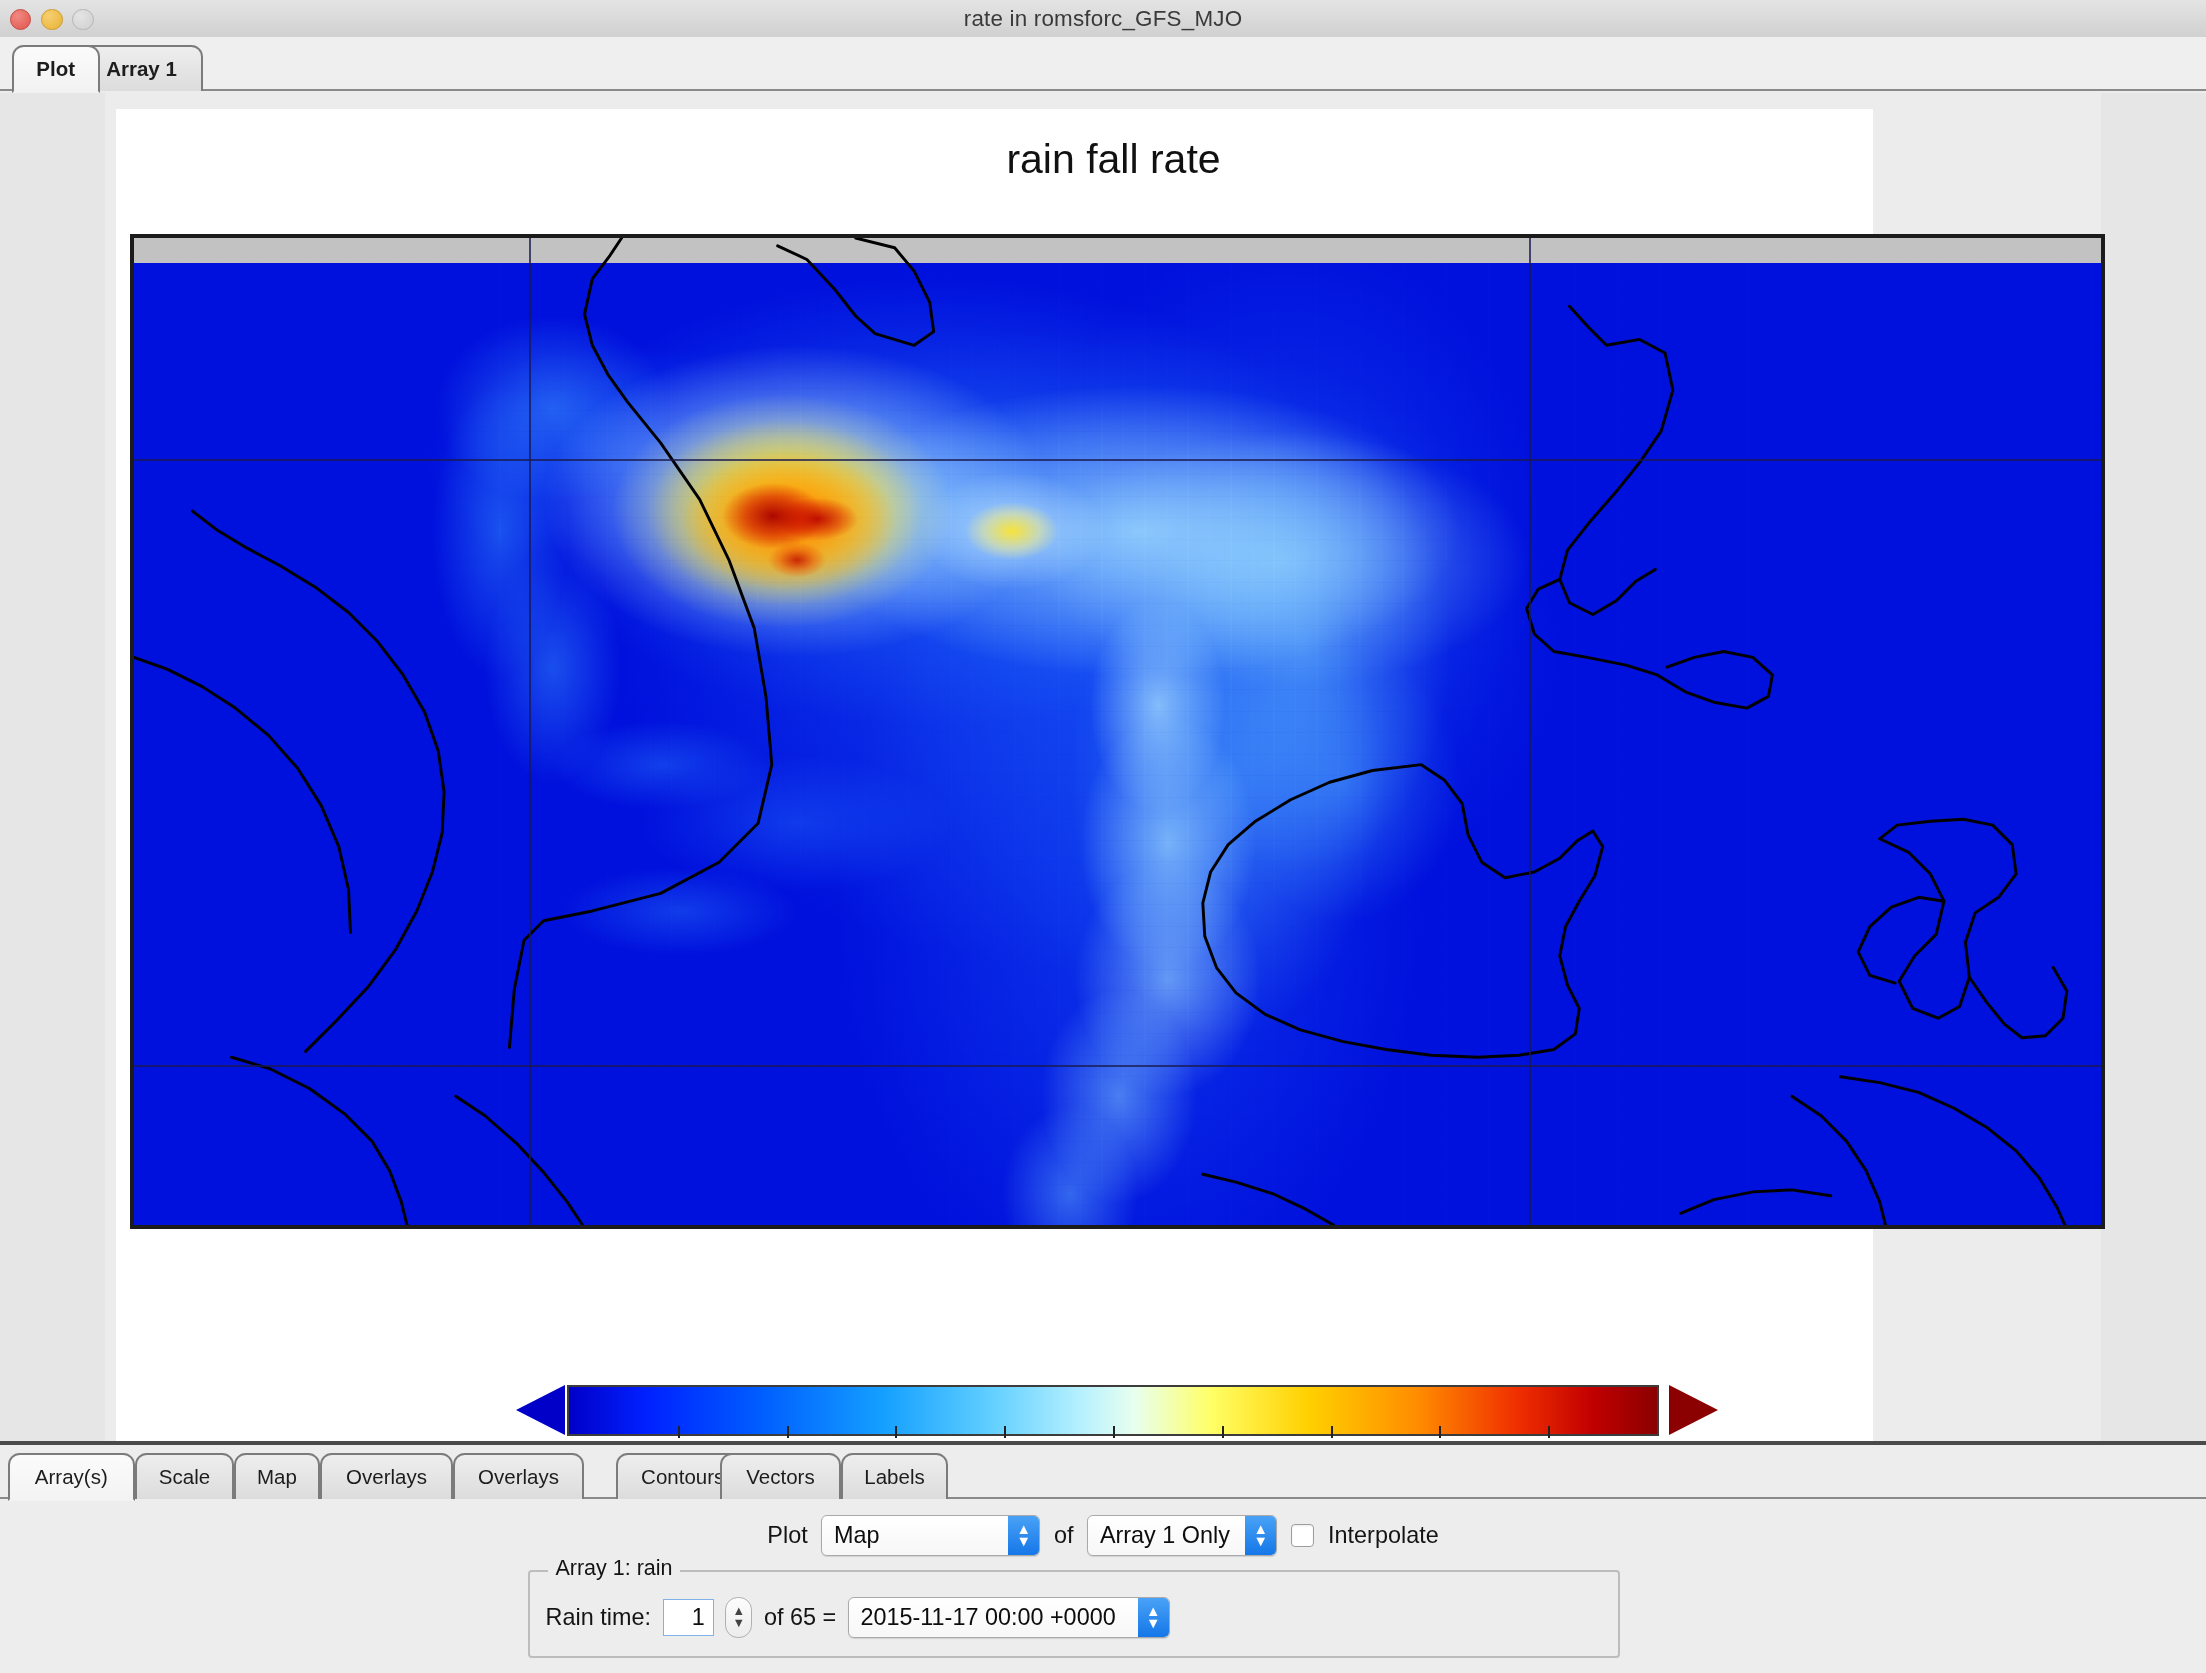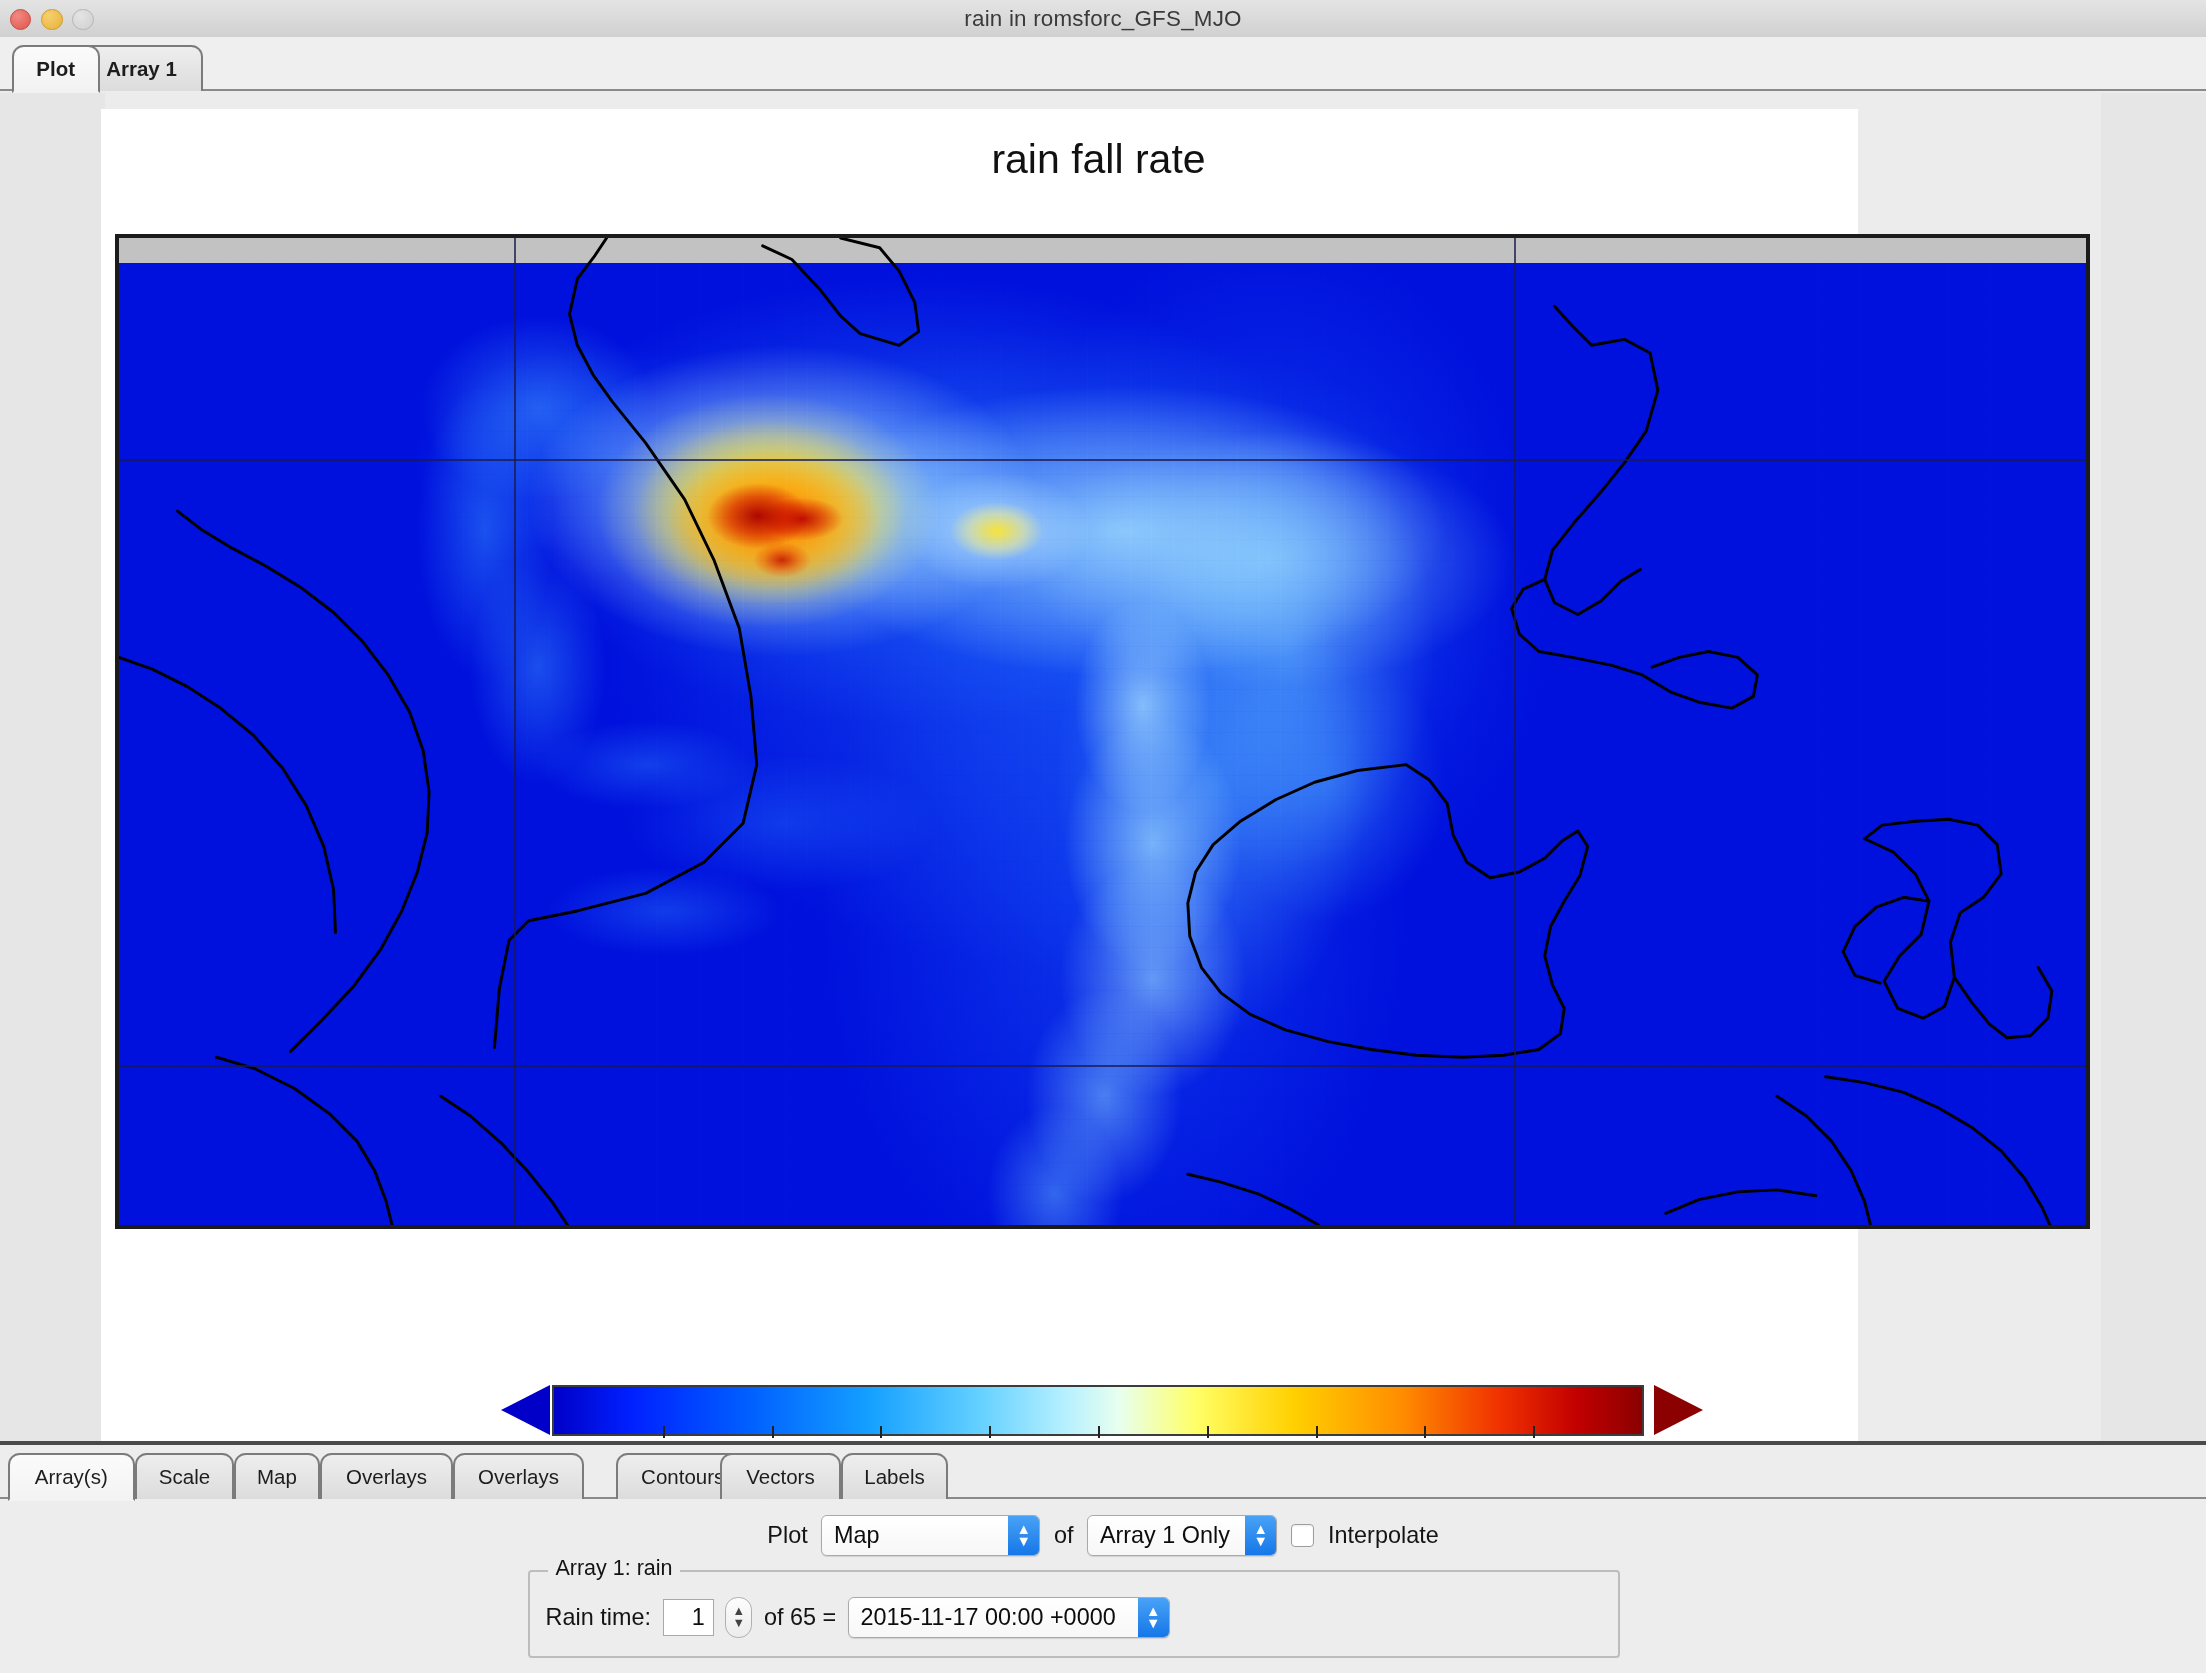--- a/index.html
+++ b/index.html
@@ -50,21 +50,21 @@
     border-bottom:2px solid #f2f2f2;
     margin-bottom:-2px;height:48px;
   }
   .ttab.un{
     background:linear-gradient(to bottom,#eeeeee,#dcdcdc);
     z-index:2;
   }
 
   
   .plotpanel{
-    position:absolute;left:101px;top:109px;width:1757px;height:1332px;
+    position:absolute;left:116px;top:109px;width:1757px;height:1332px;
     background:#ffffff;
   }
   .lefttrim{position:absolute;left:0;top:93px;width:105px;height:1351px;background:#e6e6e6;}
   .righttrim{position:absolute;left:2101px;top:93px;width:105px;height:1351px;background:#e6e6e6;}
   .panelbottom{position:absolute;left:0;top:1441px;width:2206px;height:3.9px;background:#4a4a4a;}
 
   .plottitle{
     position:absolute;left:0;top:27px;width:1995px;text-align:center;
     font-size:41px;color:#111;font-family:"Liberation Sans",sans-serif;
   }
@@ -175,21 +175,21 @@
 </style>
 </head>
 <body>
 
 <div class="titlebar">
   <div class="traffic">
     <div class="tl red"></div>
     <div class="tl yel"></div>
     <div class="tl gry"></div>
   </div>
-  <div class="wtitle">rain in romsforc_GFS_MJO</div>
+  <div class="wtitle">rate in romsforc_GFS_MJO</div>
 </div>
 
 <div class="toptabs">
   <div class="ttab sel" style="left:11.7px;width:88px;">
     <span>Plot</span>
   </div>
   <div class="ttab un" style="left:80px;width:123px;">
     <span>Array 1</span>
   </div>
 </div>

